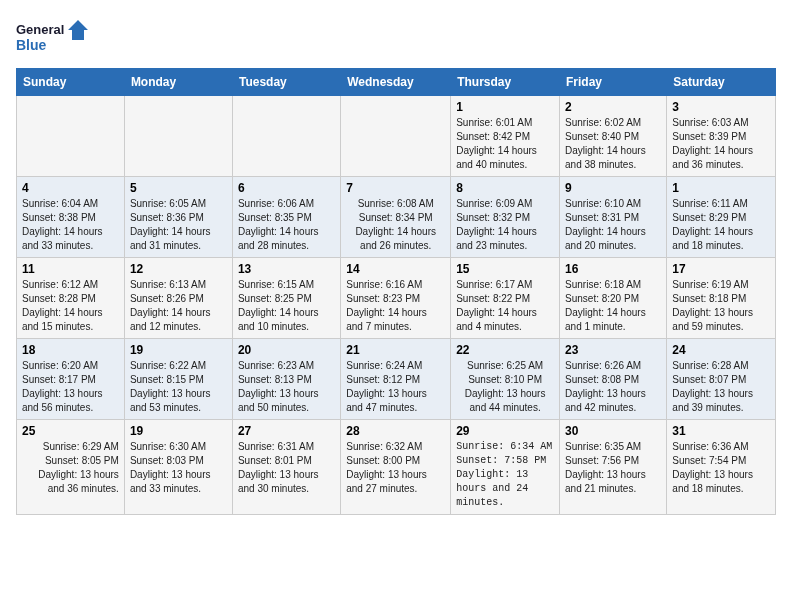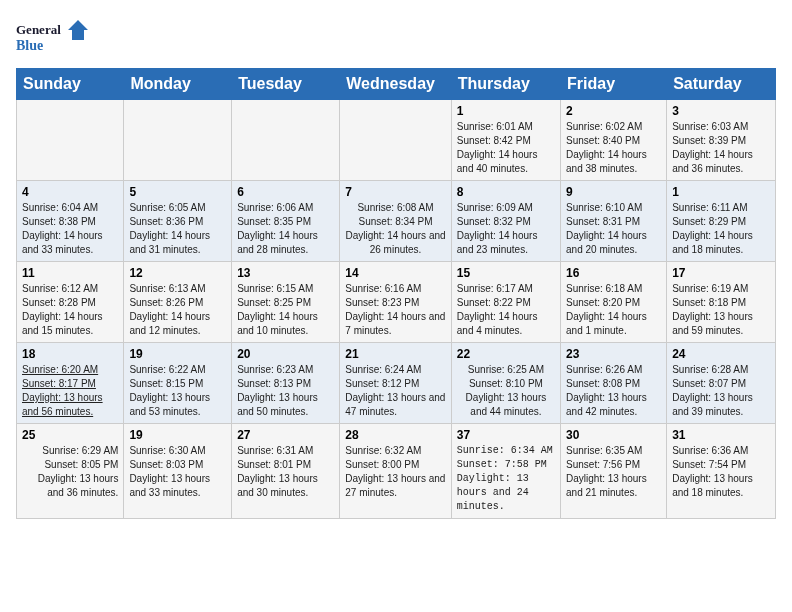--- a/index.html
+++ b/index.html
@@ -8,21 +8,20 @@
       background: #fff;
       width: 792px;
       min-height: 612px;
       padding: 16px;
     }
     .header-area {
       display: flex;
       justify-content: space-between;
       align-items: flex-start;
       margin-bottom: 12px;
-      font-family: Liberation Serif, serif;
     }
     .logo {
       display: flex;
       align-items: center;
       gap: 4px;
     }
     .logo-icon {
       width: 32px;
       height: 32px;
     }
@@ -42,21 +41,21 @@
     table {
       width: 100%;
       border-collapse: collapse;
       font-size: 11px;
     }
     thead tr th {
       background-color: #2a6db5;
       color: #fff;
       text-align: left;
       padding: 6px 6px;
-      font-size: 16px;
+      font-size: 12px;
       font-weight: bold;
       border: 1px solid #2a6db5;
     }
     tbody tr td {
       border: 1px solid #ccc;
       padding: 4px 5px;
       vertical-align: top;
       width: 113px;
     }
     tbody tr:nth-child(odd) td {
@@ -218,21 +217,21 @@
         <td>
           <span class="day-number">17</span>
           <div class="day-info" style="white-space: pre-line;">Sunrise: 6:19 AM
 Sunset: 8:18 PM
 Daylight: 13 hours and 59 minutes.</div>
         </td>
       </tr>
       <tr>
         <td>
           <span class="day-number">18</span>
-          <div class="day-info" style="white-space: pre-line; text-decoration: underline;">Sunrise: 6:20 AM
+          <div class="day-info" style="white-space: pre-line;">Sunrise: 6:20 AM
 Sunset: 8:17 PM
 Daylight: 13 hours and 56 minutes.</div>
         </td>
         <td>
           <span class="day-number">19</span>
           <div class="day-info" style="white-space: pre-line;">Sunrise: 6:22 AM
 Sunset: 8:15 PM
 Daylight: 13 hours and 53 minutes.</div>
         </td>
         <td>
@@ -285,21 +284,21 @@
 Sunset: 8:01 PM
 Daylight: 13 hours and 30 minutes.</div>
         </td>
         <td>
           <span class="day-number">28</span>
           <div class="day-info" style="white-space: pre-line;">Sunrise: 6:32 AM
 Sunset: 8:00 PM
 Daylight: 13 hours and 27 minutes.</div>
         </td>
         <td>
-          <span class="day-number">37</span>
+          <span class="day-number">29</span>
           <div class="day-info" style="white-space: pre-line; font-family: Liberation Mono, monospace;">Sunrise: 6:34 AM
 Sunset: 7:58 PM
 Daylight: 13 hours and 24 minutes.</div>
         </td>
         <td>
           <span class="day-number">30</span>
           <div class="day-info" style="white-space: pre-line;">Sunrise: 6:35 AM
 Sunset: 7:56 PM
 Daylight: 13 hours and 21 minutes.</div>
         </td>

